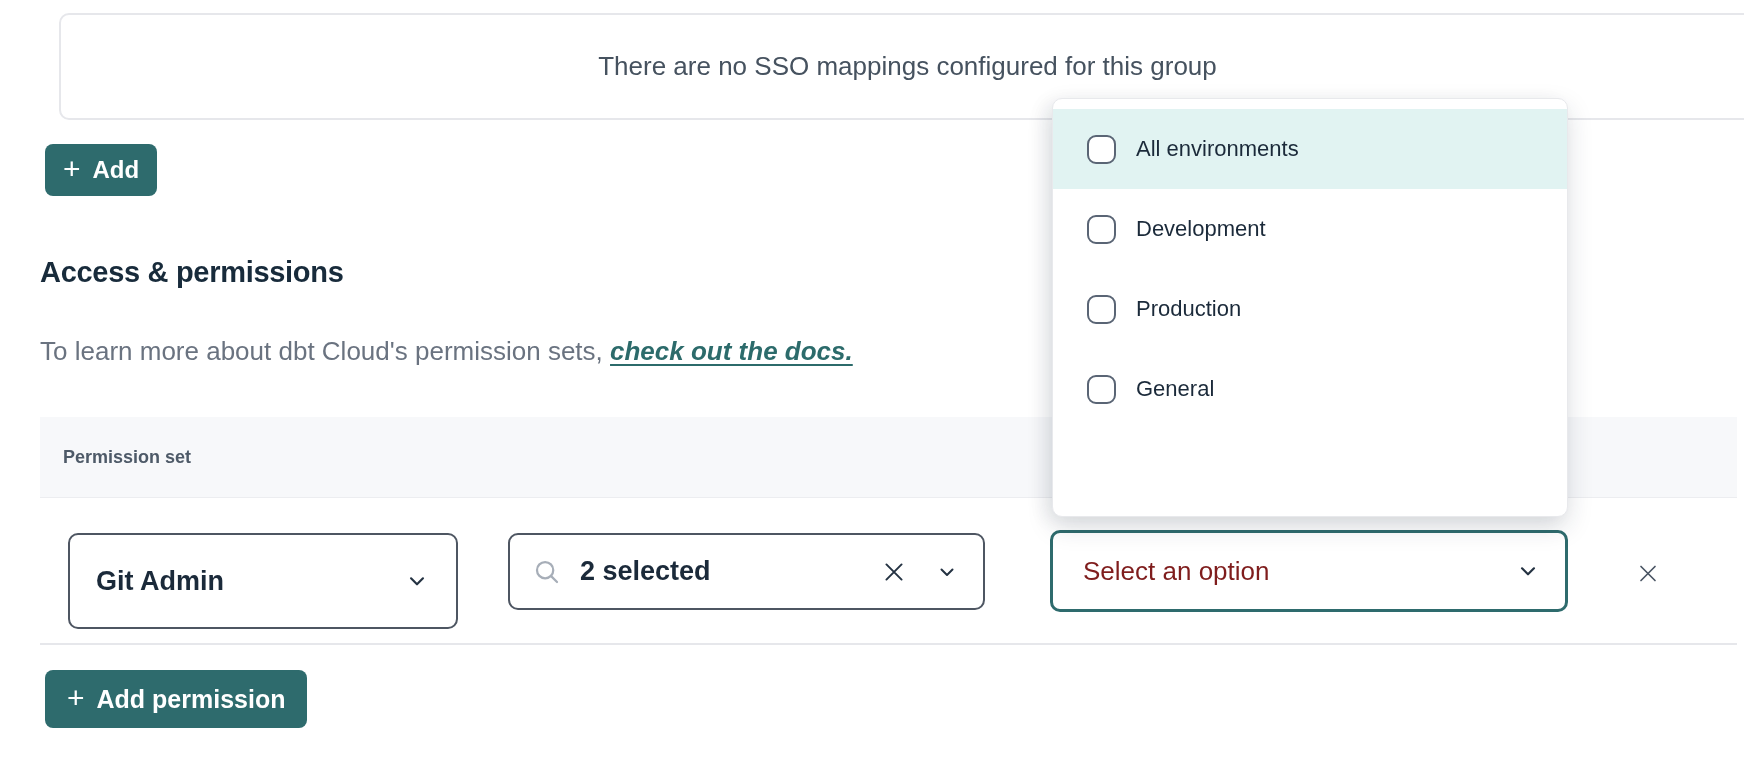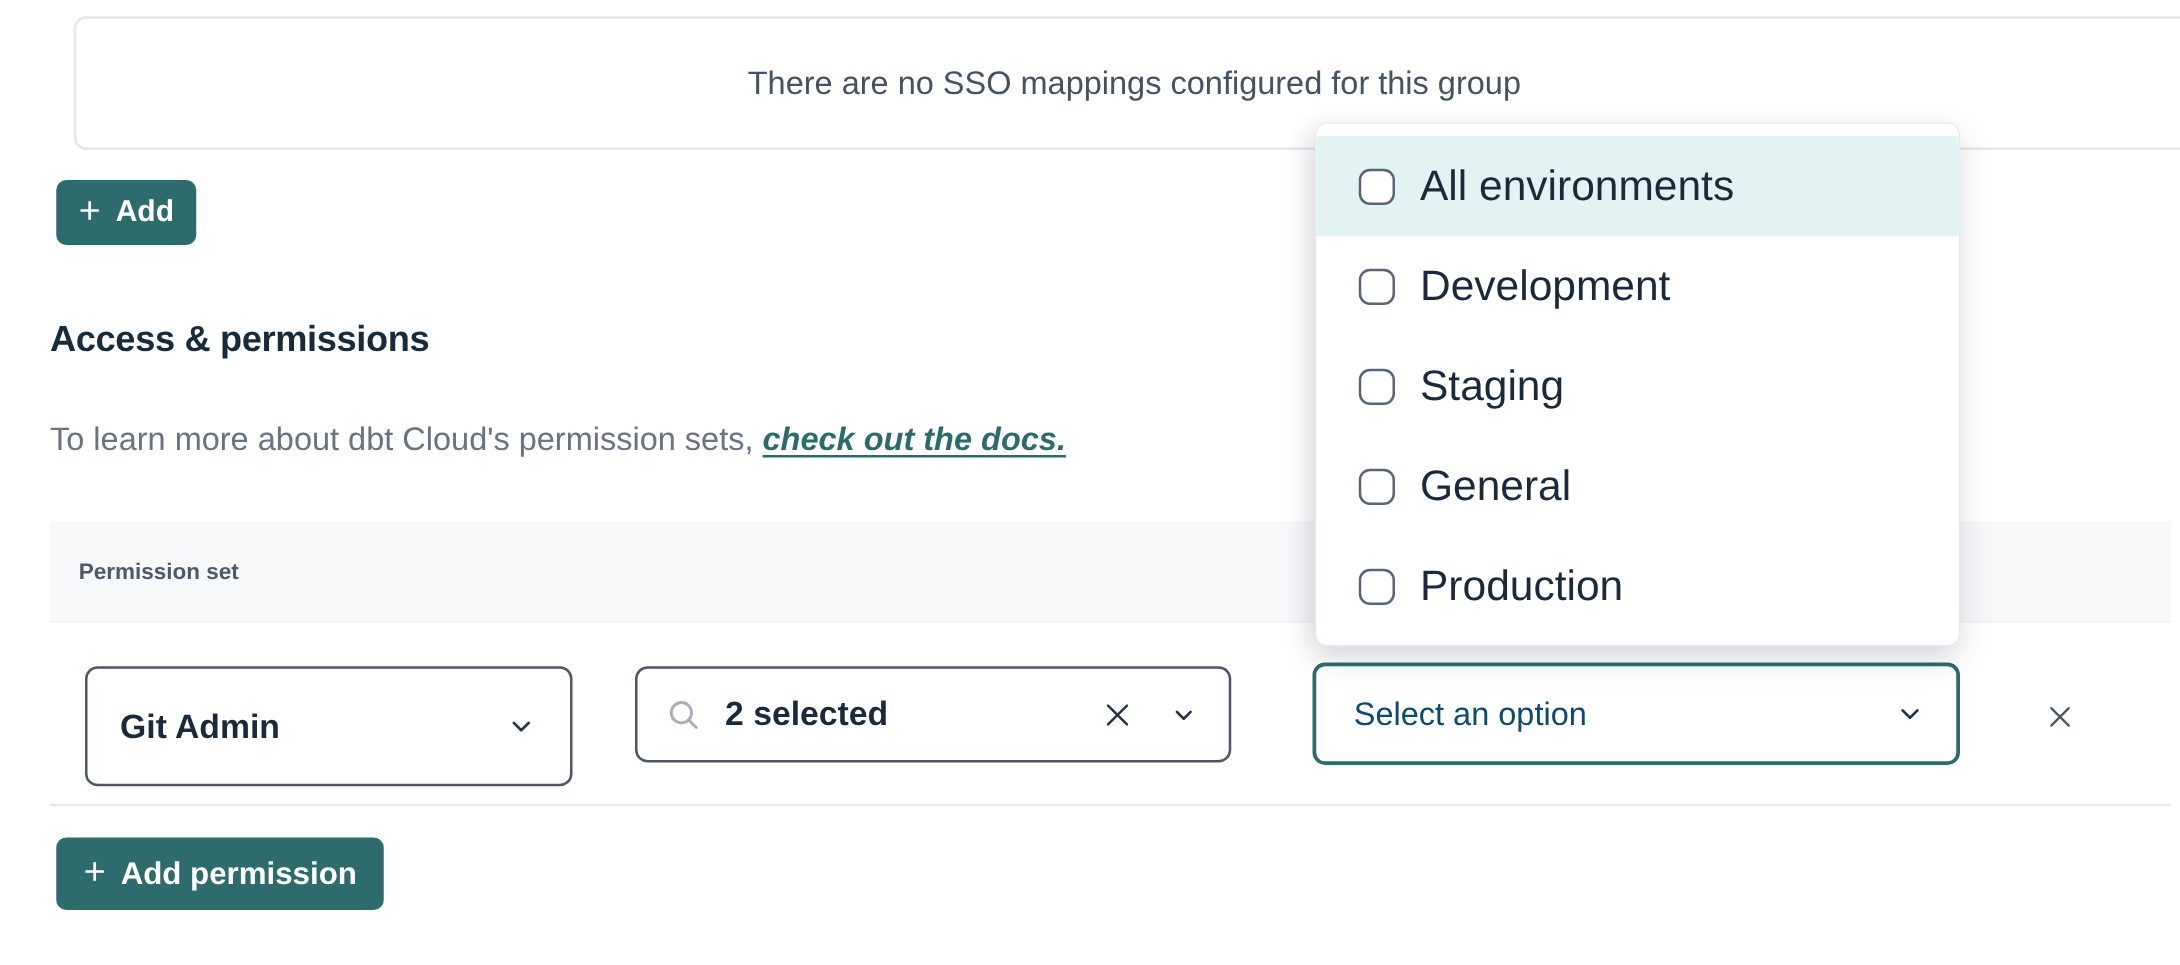--- a/index.html
+++ b/index.html
@@ -52,36 +52,36 @@
   .select .value{font-size:27px;font-weight:700;color:#1B2A3A;}
   .select .chev{color:#243242;display:flex;align-items:center;}
   #select-permission{left:68px;top:533px;width:390px;height:96px;padding:0 26px;justify-content:space-between;}
   #select-project{left:508px;top:533px;width:477px;height:77px;padding:0 24px 0 22px;justify-content:flex-end;}
   #select-project .value{font-weight:600;flex:1;margin-left:18px;}
   #select-project .clear{display:flex;align-items:center;color:#243242;margin-right:28px;cursor:pointer;}
   #select-environment{
     left:1050px;top:530px;width:518px;height:82px;padding:0 24px 0 30px;
     border:3px solid #2E6B6D;justify-content:space-between;
   }
-  #select-environment .value{font-weight:400;color:#0c4a6e;font-size:26px;}
+  #select-environment .value{font-weight:400;color:#7f1d1d;font-size:26px;}
   .search-ico{color:#A7AEB8;display:flex;align-items:center;}
   .row-remove{
     position:absolute;left:1630px;top:555px;width:36px;height:36px;
     display:flex;align-items:center;justify-content:center;color:#4A5564;cursor:pointer;background:none;border:none;
   }
   
   .dropdown{
     position:absolute;left:1052px;top:98px;width:516px;height:419px;
     background:#fff;border:1px solid #E8E9EC;border-radius:10px;
     box-shadow:0 10px 26px rgba(24,38,58,0.15), -8px 4px 18px rgba(24,38,58,0.06);
     padding:10px 0 8px;box-sizing:border-box;overflow:hidden;z-index:5;
   }
   .dd-item{
     height:80px;display:flex;align-items:center;padding-left:34px;gap:20px;
-    font-size:34px;color:#1B2A3A;cursor:pointer;
+    font-size:22px;color:#1B2A3A;cursor:pointer;
   }
   .dd-item.highlighted{background:#E1F3F2;}
   .checkbox{
     width:29px;height:29px;border:2.5px solid #5A6575;border-radius:9px;
     background:#fff;flex:none;box-sizing:border-box;cursor:pointer;
   }
 </style>
 </head>
 <body>
 
@@ -161,25 +161,21 @@
     <div class="dd-item highlighted">
       <span class="checkbox"></span>
       <span>All environments</span>
     </div>
     <div class="dd-item">
       <span class="checkbox"></span>
       <span>Development</span>
     </div>
     <div class="dd-item">
       <span class="checkbox"></span>
-      <span>Staging</span>
+      <span>Production</span>
     </div>
     <div class="dd-item">
       <span class="checkbox"></span>
       <span>General</span>
-    </div>
-    <div class="dd-item">
-      <span class="checkbox"></span>
-      <span>Production</span>
     </div>
   </div>
 
 </div>
 
 </body></html>

